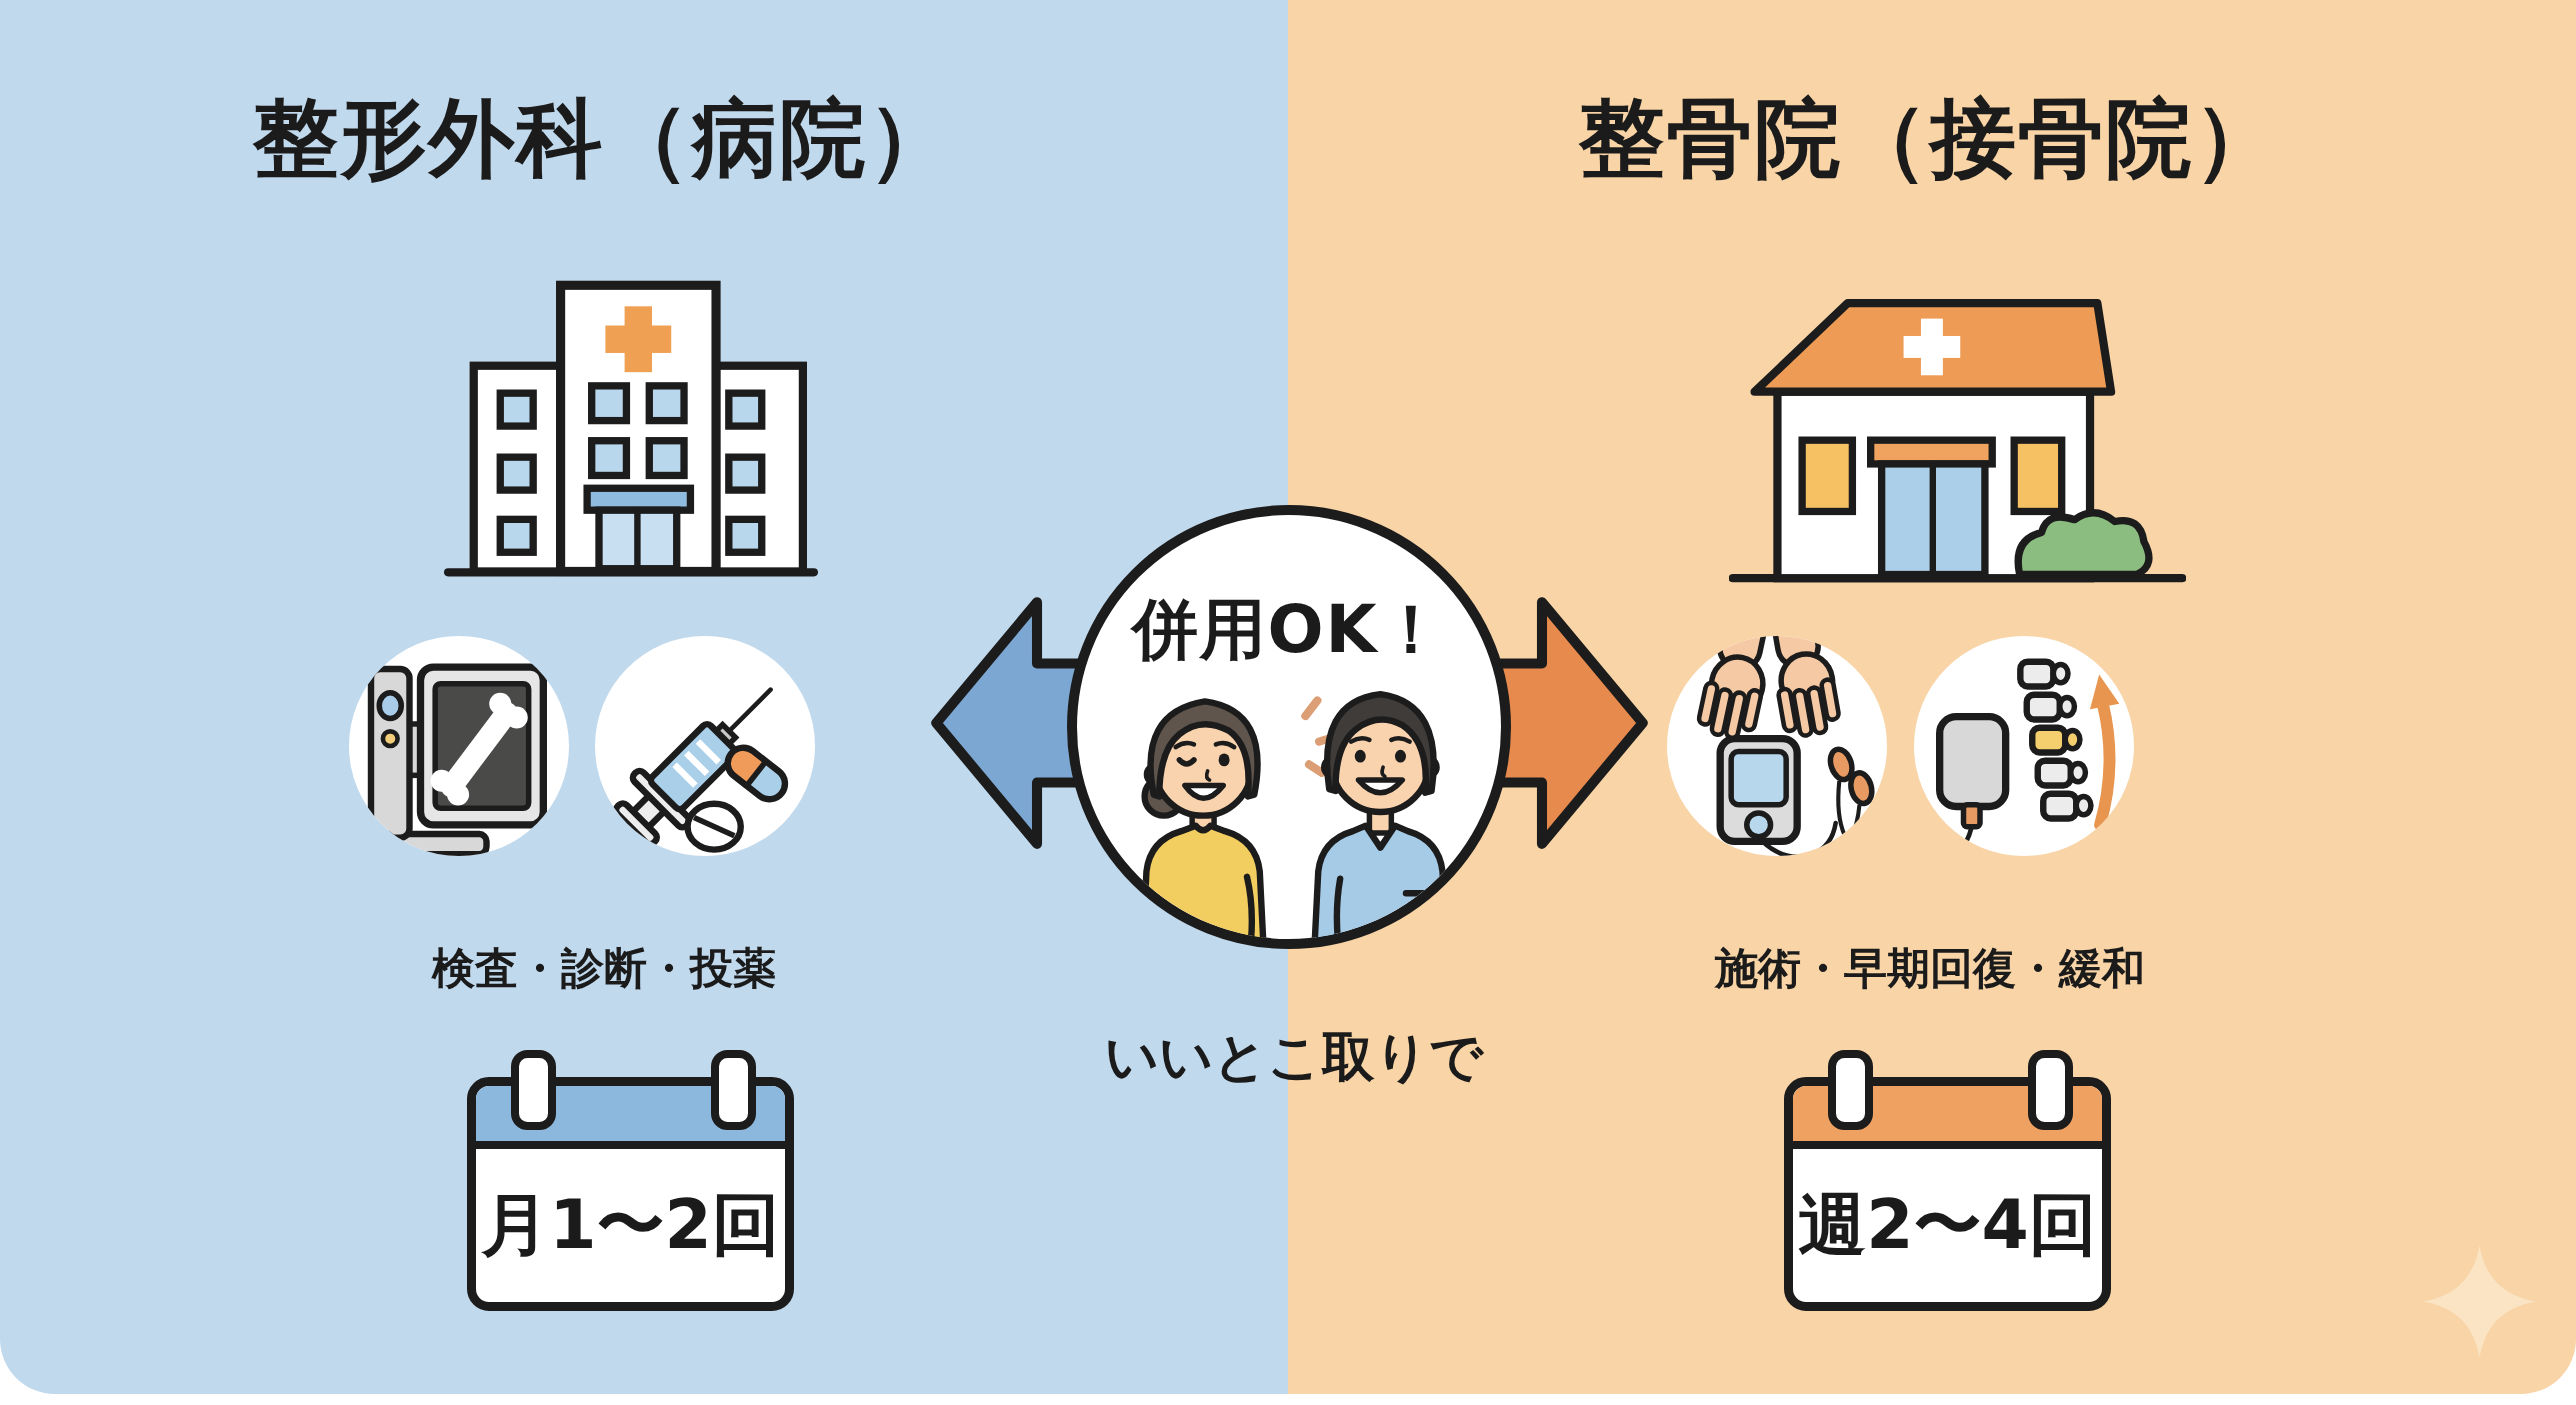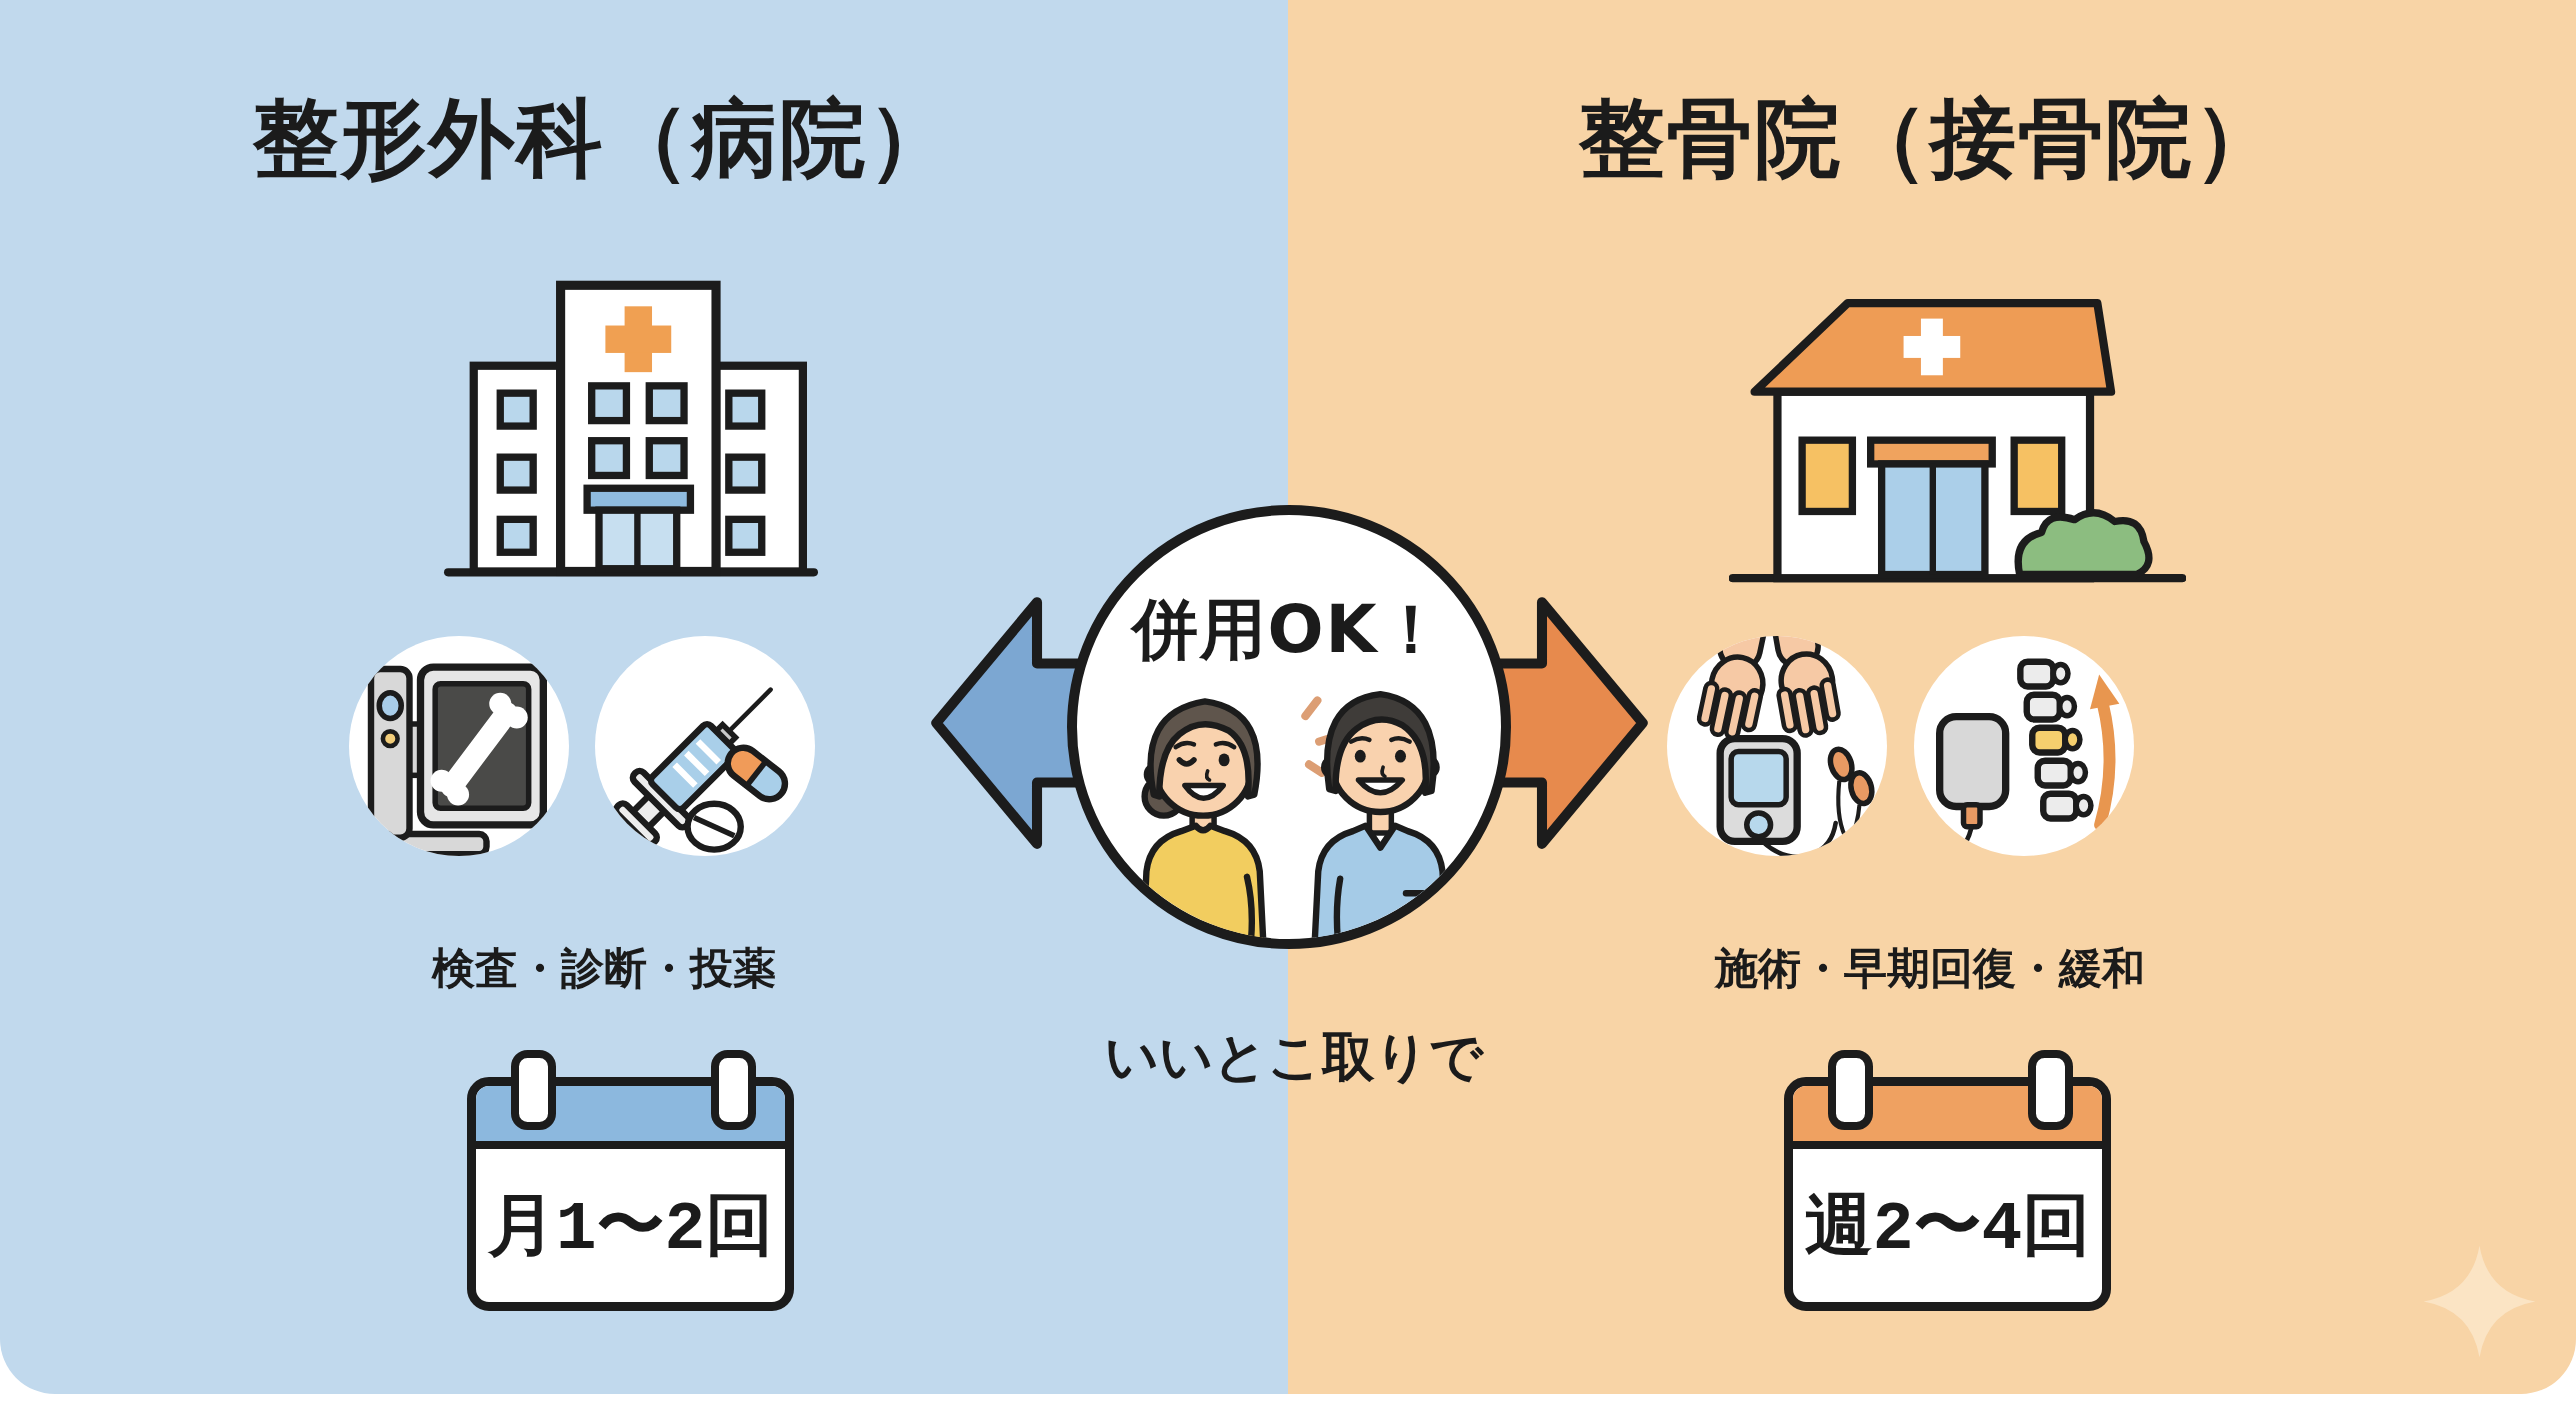--- a/index.html
+++ b/index.html
@@ -36,21 +36,21 @@
   .badge-text{margin-top:70px;text-align:center;font-size:66px;font-weight:bold;letter-spacing:1.8px;}
   .people{position:absolute;left:0;bottom:-3.7px;width:424px;height:284px;}
 
   .center-caption{position:absolute;left:960px;top:1012px;width:668px;text-align:center;
                   font-size:53px;font-weight:bold;line-height:1.3;z-index:3;margin-top:11px;}
 
   .arrow-svg{position:absolute;top:593px;z-index:1;}
   .arrow-blue{fill:var(--arrow-blue);}
   .arrow-orange{fill:var(--arrow-orange);}
 
-  .calendar{position:absolute;width:329px;height:265px;font-family:Liberation Mono, monospace;}
+  .calendar{position:absolute;width:329px;height:265px;}
   .cal-ring{position:absolute;top:0;width:29px;height:64px;background:#ffffff;
             border:8.2px solid var(--outline);border-radius:16.5px;z-index:2;}
   .cal-ring.r1{left:44px;} .cal-ring.r2{right:40px;}
   .cal-body{position:absolute;top:27.4px;left:0;width:309px;height:216px;background:#ffffff;
             border:9.1px solid var(--outline);border-radius:22px;overflow:hidden;}
   .cal-header{height:55px;border-bottom:8.2px solid var(--outline);}
   .cal-header.blue{background:var(--cal-blue);}
   .cal-header.orange{background:var(--cal-orange);}
   .cal-label{height:153px;display:flex;align-items:center;justify-content:center;
              font-size:68px;font-weight:bold;white-space:nowrap;}

